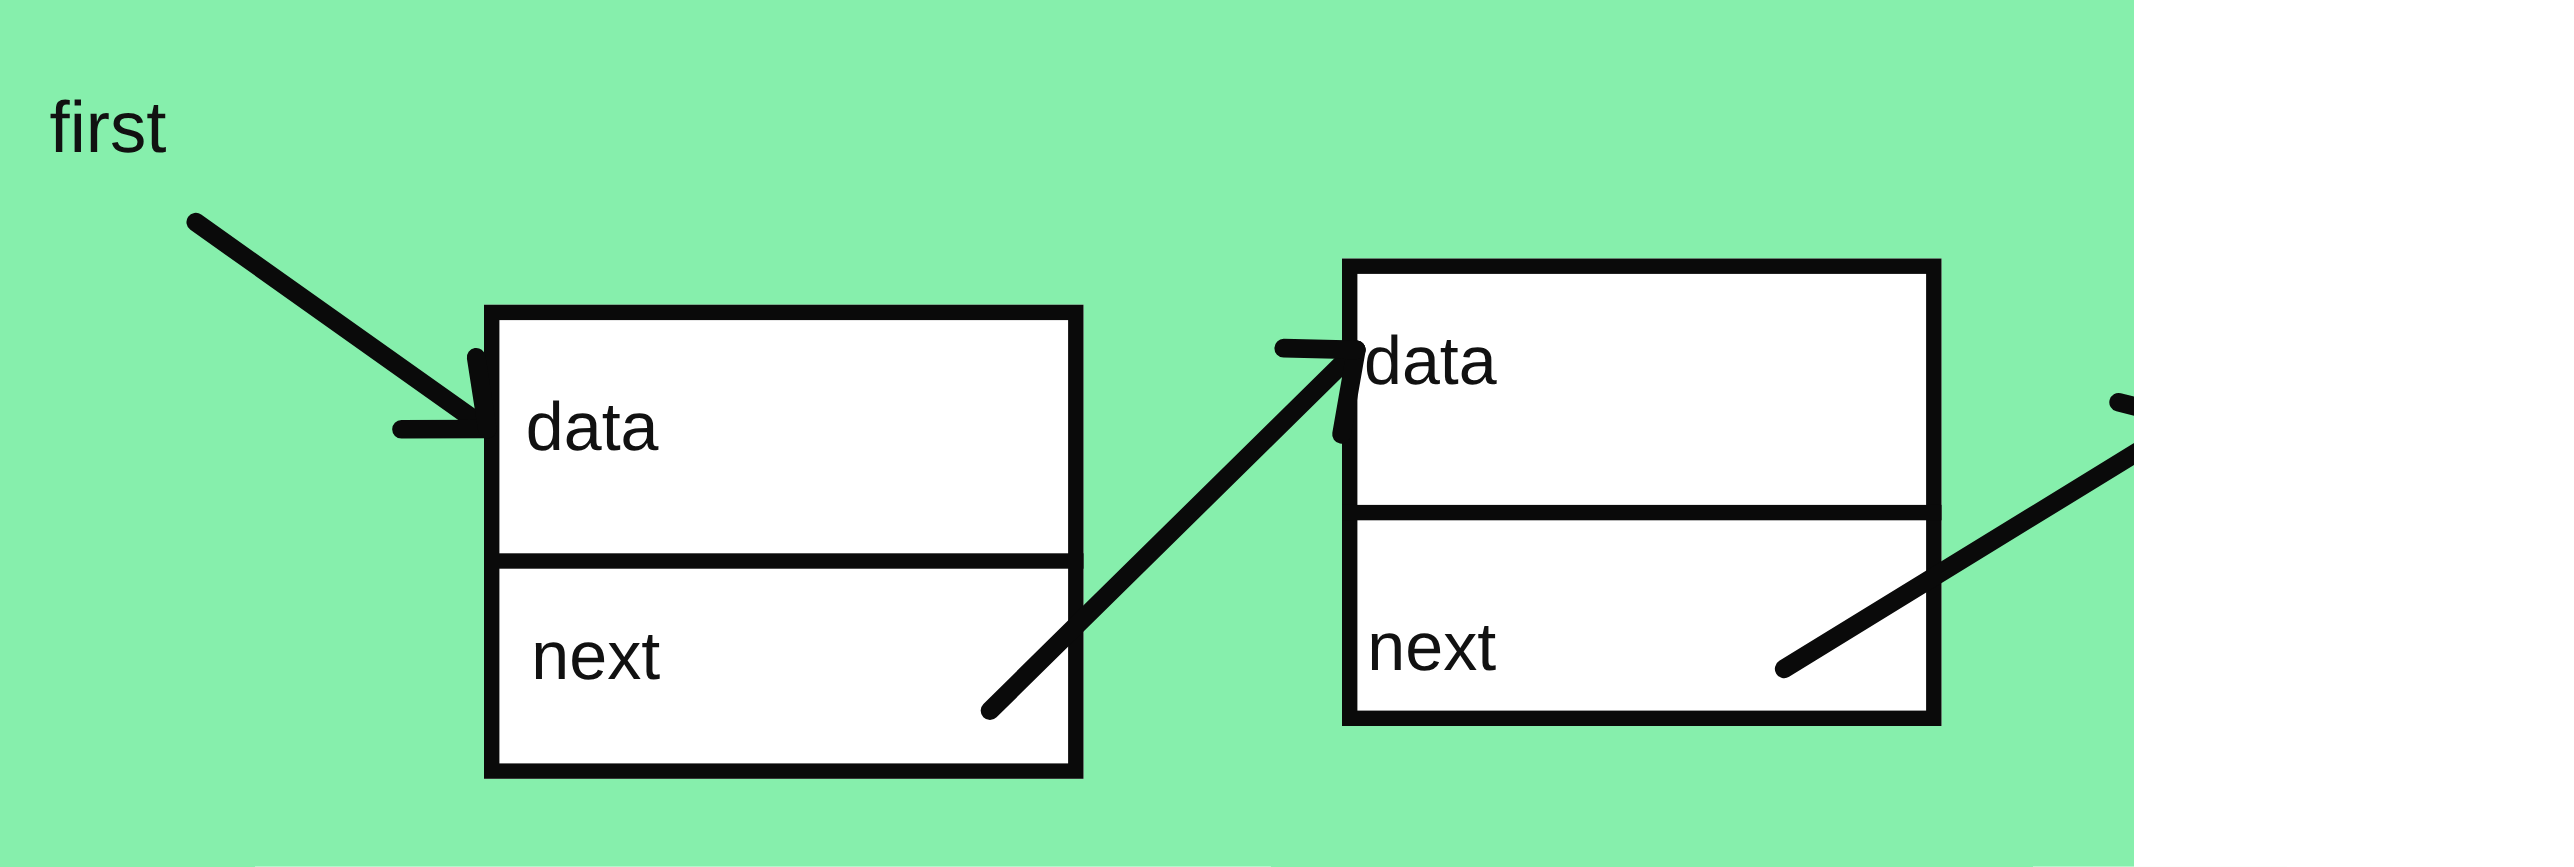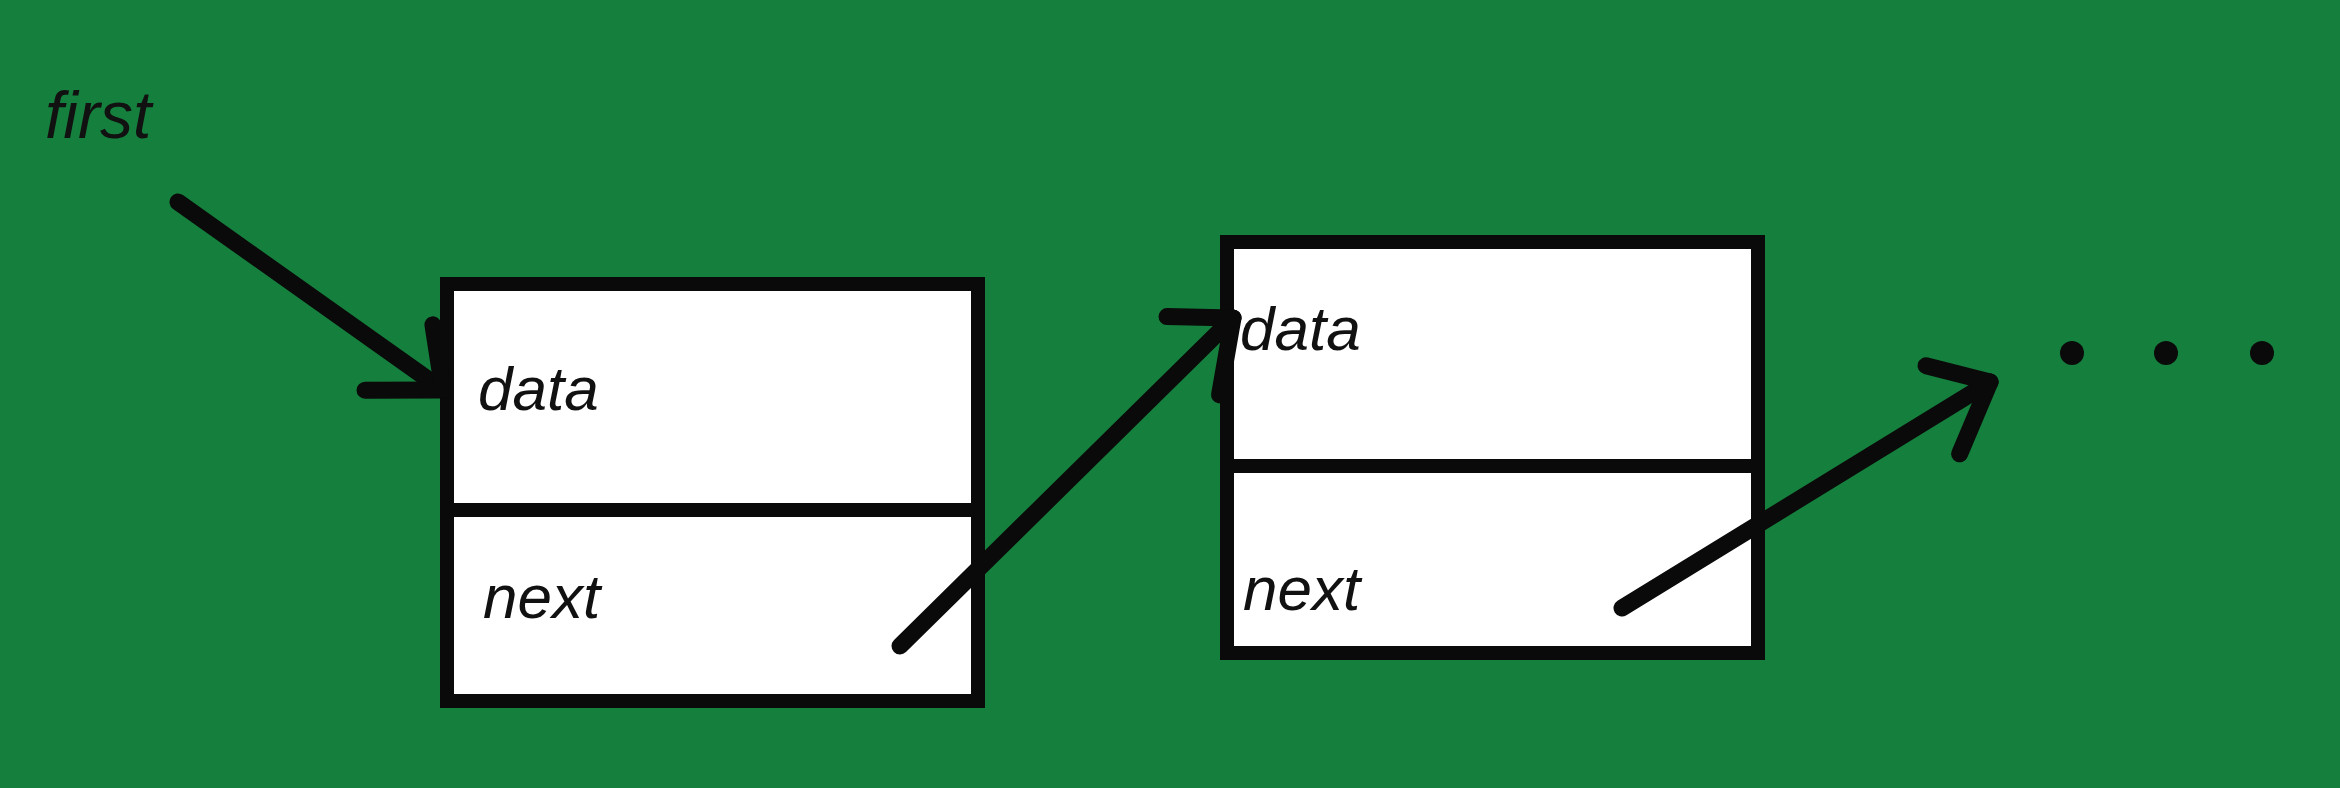--- a/index.html
+++ b/index.html
@@ -2,26 +2,25 @@
 <html><head>
 <meta charset="utf-8">
 <style>
   html, body {
     margin: 0;
     padding: 0;
     background: #ffffff;
   }
   #canvas {
     position: relative;
-    width: 2340px;
+    width: 1940px;
     height: 788px;
-    background: #15803d;
+    background: #86efac;
     overflow: hidden;
     font-family: "Liberation Sans", sans-serif;
-    font-style: italic;
   }
   .node-box {
     position: absolute;
     box-sizing: border-box;
     background: #ffffff;
     border: 14px solid #0a0a0a;
   }
   .node-divider {
     position: absolute;
     background: #0a0a0a;

